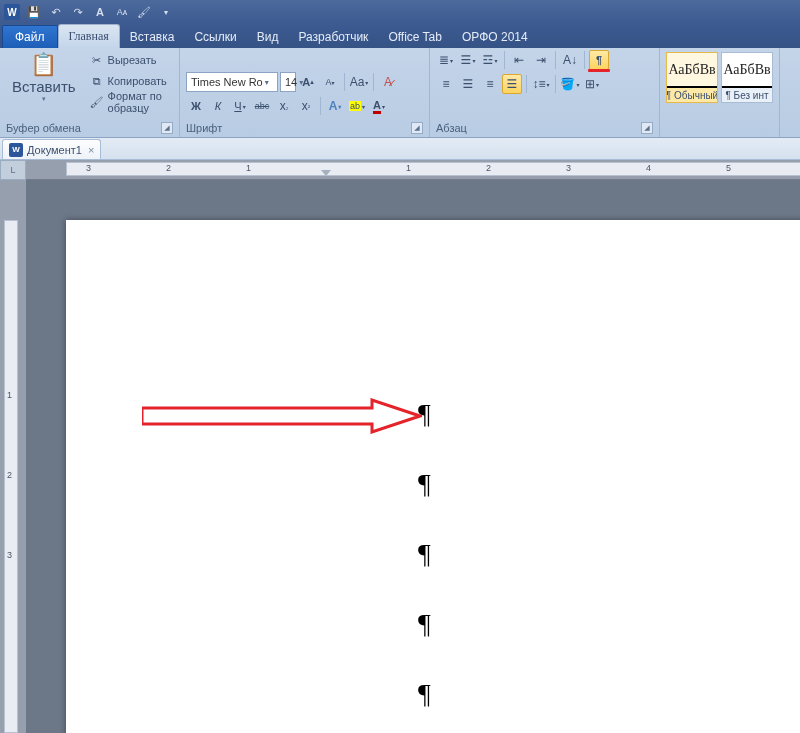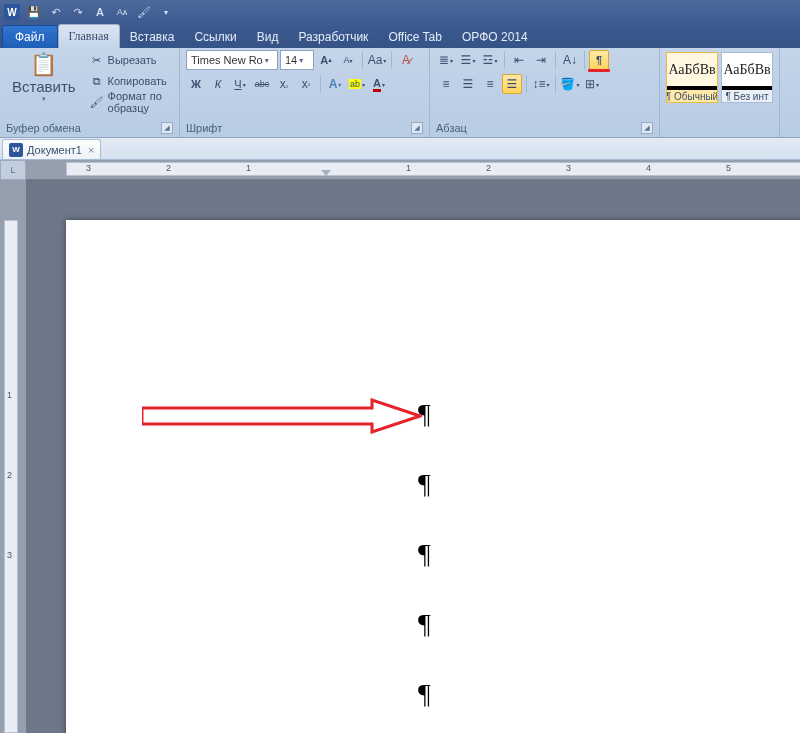--- a/index.html
+++ b/index.html
@@ -42,21 +42,21 @@
 .iconbtn .dd { font-size: 6px; margin-left: 1px; }
 .sep { width: 1px; height: 18px; background: #a1b6d0; margin: 0 2px; }
 
 
 .pilcrow-btn { position: relative; background: linear-gradient(#ffe9a6,#ffd45e); border: 1px solid #d8a832; }
 .pilcrow-btn::after { content: ""; position: absolute; left: -2px; right: -2px; bottom: -3px; height: 3px; background: #e4232a; border-radius: 1px; }
 
 
 .styles-group .sbox { width: 52px; height: 51px; background: #fff; border: 1px solid #a9bcd5; display: flex; flex-direction: column; cursor: pointer; }
 .styles-group .sbox .preview { flex: 1; display: flex; align-items: center; justify-content: center; font-family: "Times New Roman", serif; font-size: 14px; color: #222; }
-.styles-group .sbox .slabel { height: 16px; font-size: 10px; color: #3b4f6e; display: flex; align-items: center; justify-content: center; border-top: 4px solid #000000; background: #eaf0f8; overflow: hidden; white-space: nowrap; }
+.styles-group .sbox .slabel { height: 16px; font-size: 10px; color: #3b4f6e; display: flex; align-items: center; justify-content: center; border-top: 2px solid #000000; background: #eaf0f8; overflow: hidden; white-space: nowrap; }
 .styles-group .sbox.sel { border: 1px solid #e8b84a; background: #fff7df; }
 .styles-group .sbox.sel .slabel { background: #ffe9a6; }
 
 
 .doctabs { height: 22px; background: linear-gradient(#e3ebf5,#d5e1ef); border-bottom: 1px solid #a9bcd5; display: flex; align-items: flex-end; padding-left: 2px; }
 .doctab { height: 20px; background: linear-gradient(#fdfdfd,#eef3f9); border: 1px solid #a9bcd5; border-bottom: none; border-radius: 3px 3px 0 0; display: flex; align-items: center; padding: 0 6px; gap: 4px; color: #3b4f6e; font-size: 11px; cursor: pointer; }
 .doctab .doc-ico { width: 14px; height: 14px; background: #2b579a; color: #fff; font-size: 8px; font-weight: bold; display: flex; align-items: center; justify-content: center; border-radius: 2px; }
 .doctab .close { color: #7a8ba4; font-size: 11px; margin-left: 2px; }
 
 
@@ -129,27 +129,27 @@
           </div>
       </div>
     </div>
     <div class="rgroup-title">
         <span>Буфер обмена</span>
         <span class="dlauncher">◢</span>
       </div>
   </div>
 
   <div class="rgroup" style="width:250px;">
-    <div class="rgroup-body" style="flex-direction:column;">
+    <div class="rgroup-body" style="flex-direction:column;justify-content:flex-end;">
       <div class="font-row">
         <div class="combo" style="width:92px;">
             <span>Times New Ro</span>
             <span class="dd">▾</span>
           </div>
-        <div class="combo" style="width:34px;">
+        <div class="combo" style="width:16px;">
             <span>14</span>
             <span class="dd">▾</span>
           </div>
         <div class="iconbtn" title="grow">
             <b>A</b>
             <span style="font-size:7px;">▴</span>
           </div>
         <div class="iconbtn">
             <span style="font-size:9px;">A</span>
             <span style="font-size:6px;">▾</span>

